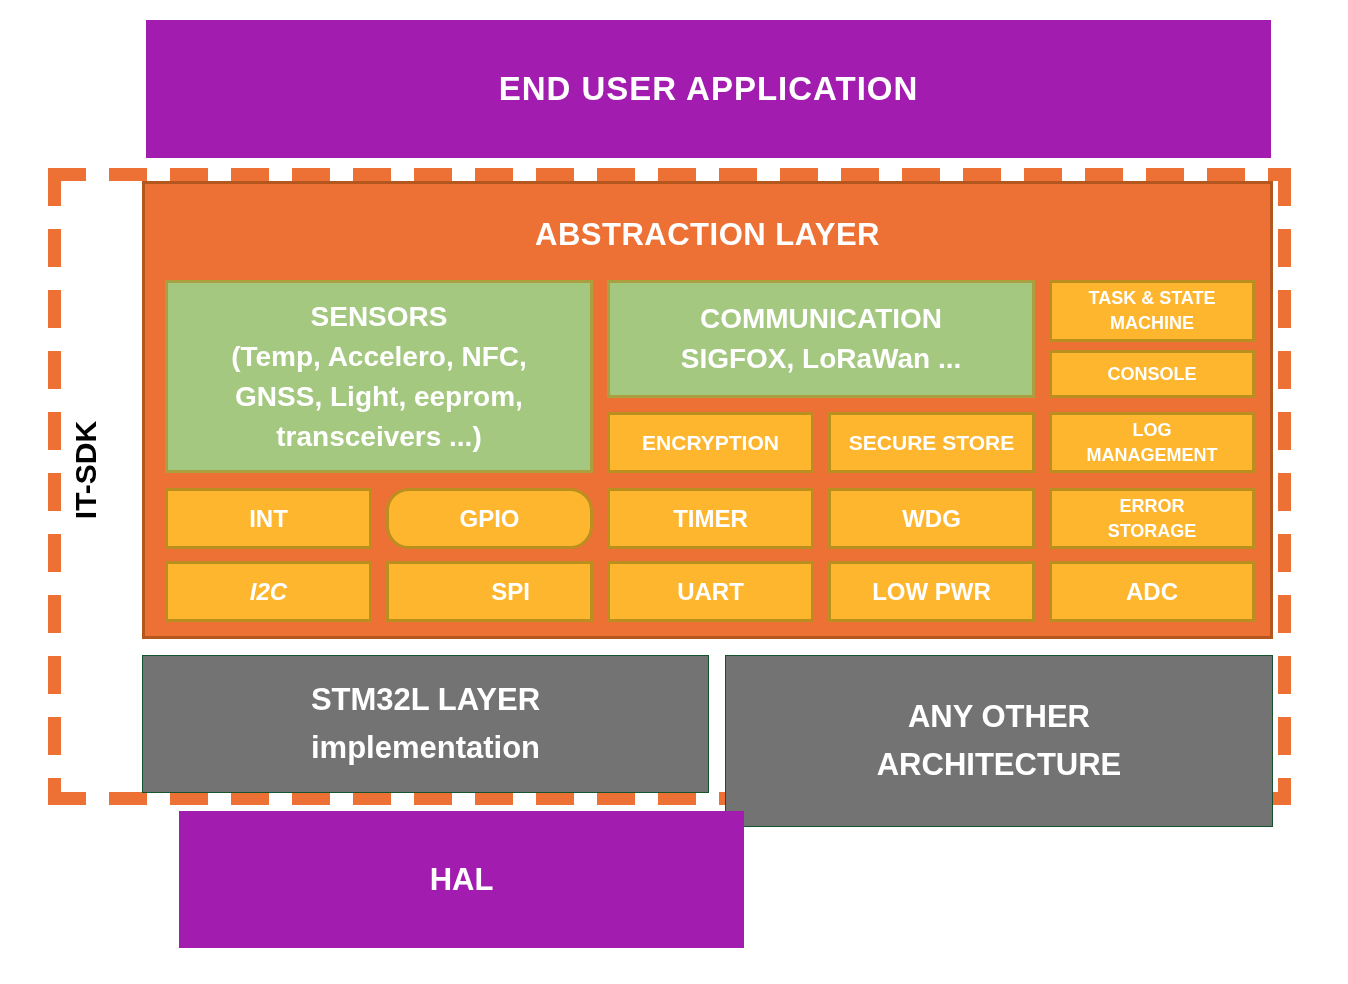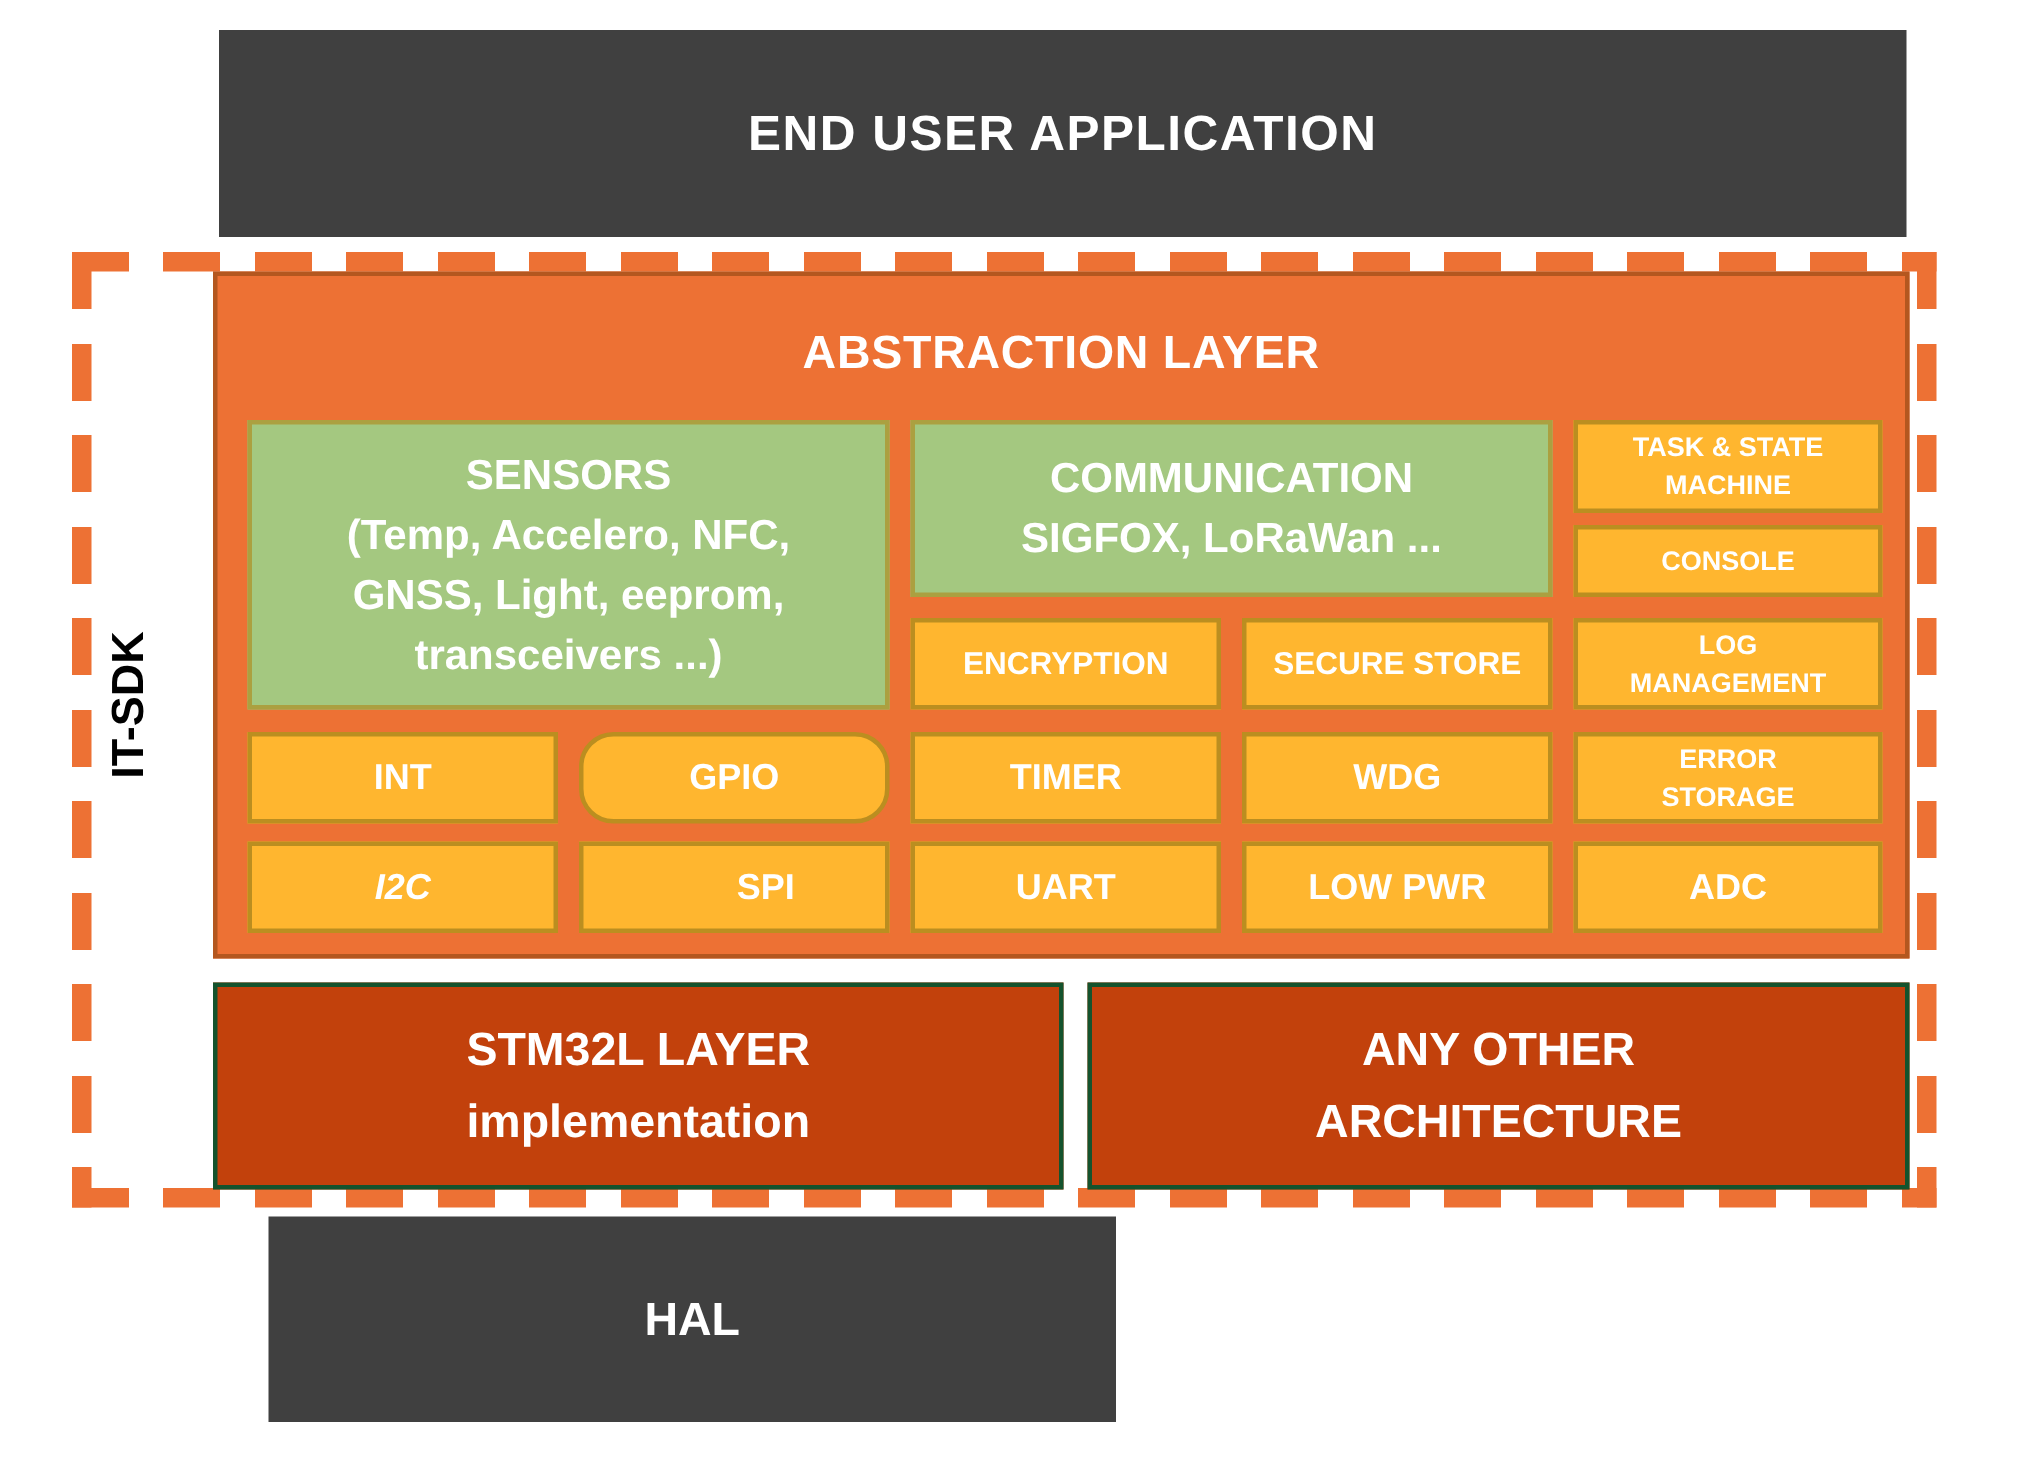--- a/index.html
+++ b/index.html
@@ -10,22 +10,22 @@
     position: relative; overflow: hidden;
   }
   .canvas { position: relative; width: 1348px; height: 984px; }
 
   .box {
     position: absolute;
     display: flex; align-items: center; justify-content: center;
     text-align: center; font-weight: bold; color: #ffffff;
     white-space: pre-line;
   }
-  .gray  { background: #404040; justify-content: center; }
-  .orange { background: #c2410c; border: 3px solid #14532d; }
+  .gray  { background: #a21caf; justify-content: center; }
+  .orange { background: #737373; border: 1px solid #14532d; }
 
   .top-app { left: 146px; top: 20px; width: 1125px; height: 138px; font-size: 33px; letter-spacing: 1px; }
 
   
   .dashed-frame { position: absolute; left: 48px; top: 168px; width: 1243px; height: 637px; }
   .df-h { position: absolute; left: 0; right: 0; height: 13px;
           background: repeating-linear-gradient(90deg, #ED7134 0 38px, transparent 38px 61px); }
   .df-v { position: absolute; top: 0; bottom: 0; width: 13px;
           background: repeating-linear-gradient(180deg, #ED7134 0 38px, transparent 38px 61px); }
   .df-top { top: 0; } .df-bottom { bottom: 0; }
@@ -53,21 +53,21 @@
     text-align: center; color: #ffffff; font-weight: bold; white-space: pre-line;
   }
   .green  { background: #A4C880; border: 3px solid #ABA040; }
   .yellow { background: #FFB62F; border: 3px solid #BB8E20; }
   .f-lg  { font-size: 28px; line-height: 40px; }
   .f-md  { font-size: 24px; }
   .f-sm2 { font-size: 21px; }
   .f-sm  { font-size: 18px; line-height: 25px; }
 
   .stm32l    { left: 142px; top: 655px; width: 567px; height: 138px; font-size: 31px; line-height: 48px; }
-  .other-arch{ left: 725px; top: 655px; width: 548px; height: 138px; font-size: 31px; line-height: 48px; }
+  .other-arch{ left: 725px; top: 655px; width: 548px; height: 172px; font-size: 31px; line-height: 48px; }
   .hal       { left: 143px; top: 811px; width: 565px; height: 137px; font-size: 31px; margin-left: 36px; }
 </style>
 </head>
 <body>
 
 <div class="canvas">
 
   <div class="box gray top-app">
     <span>END USER APPLICATION</span>
   </div>

